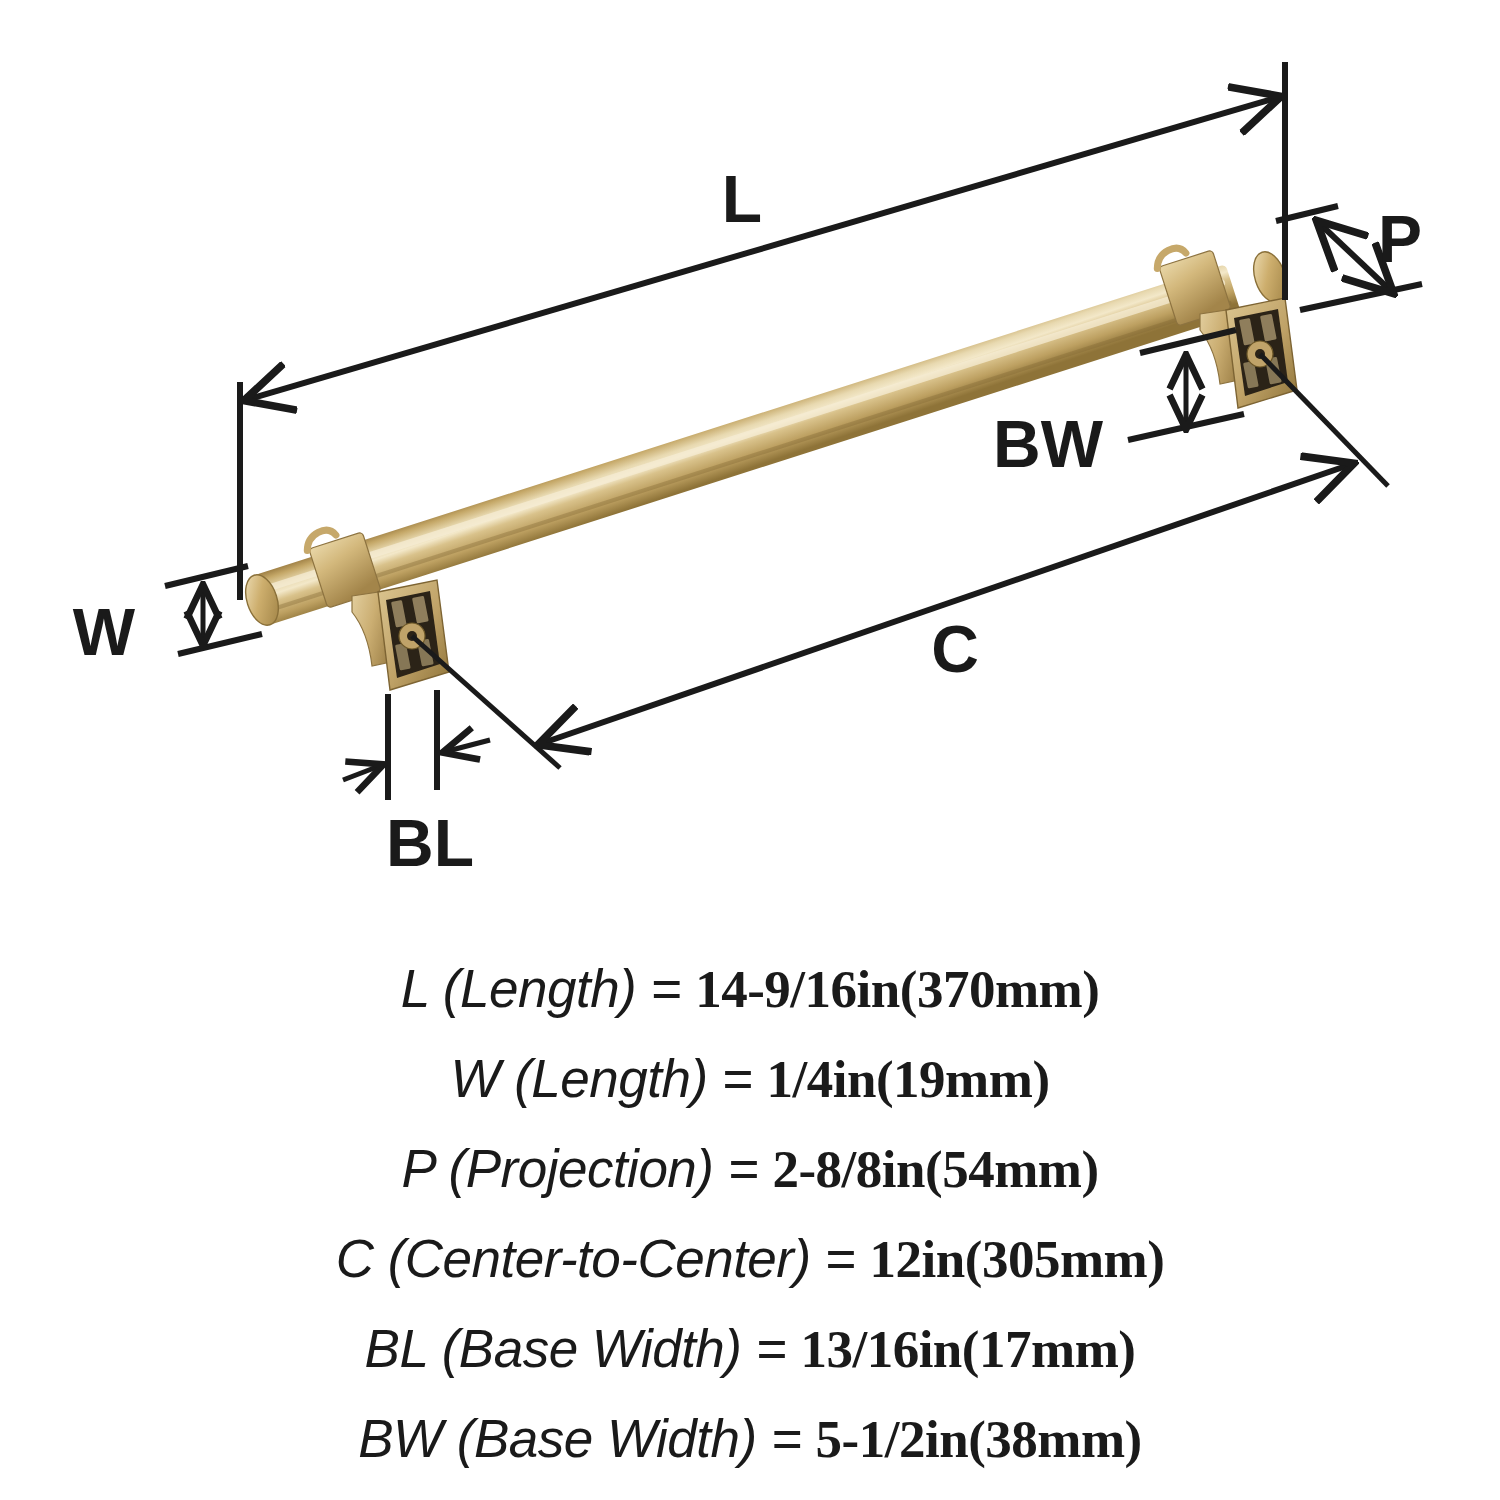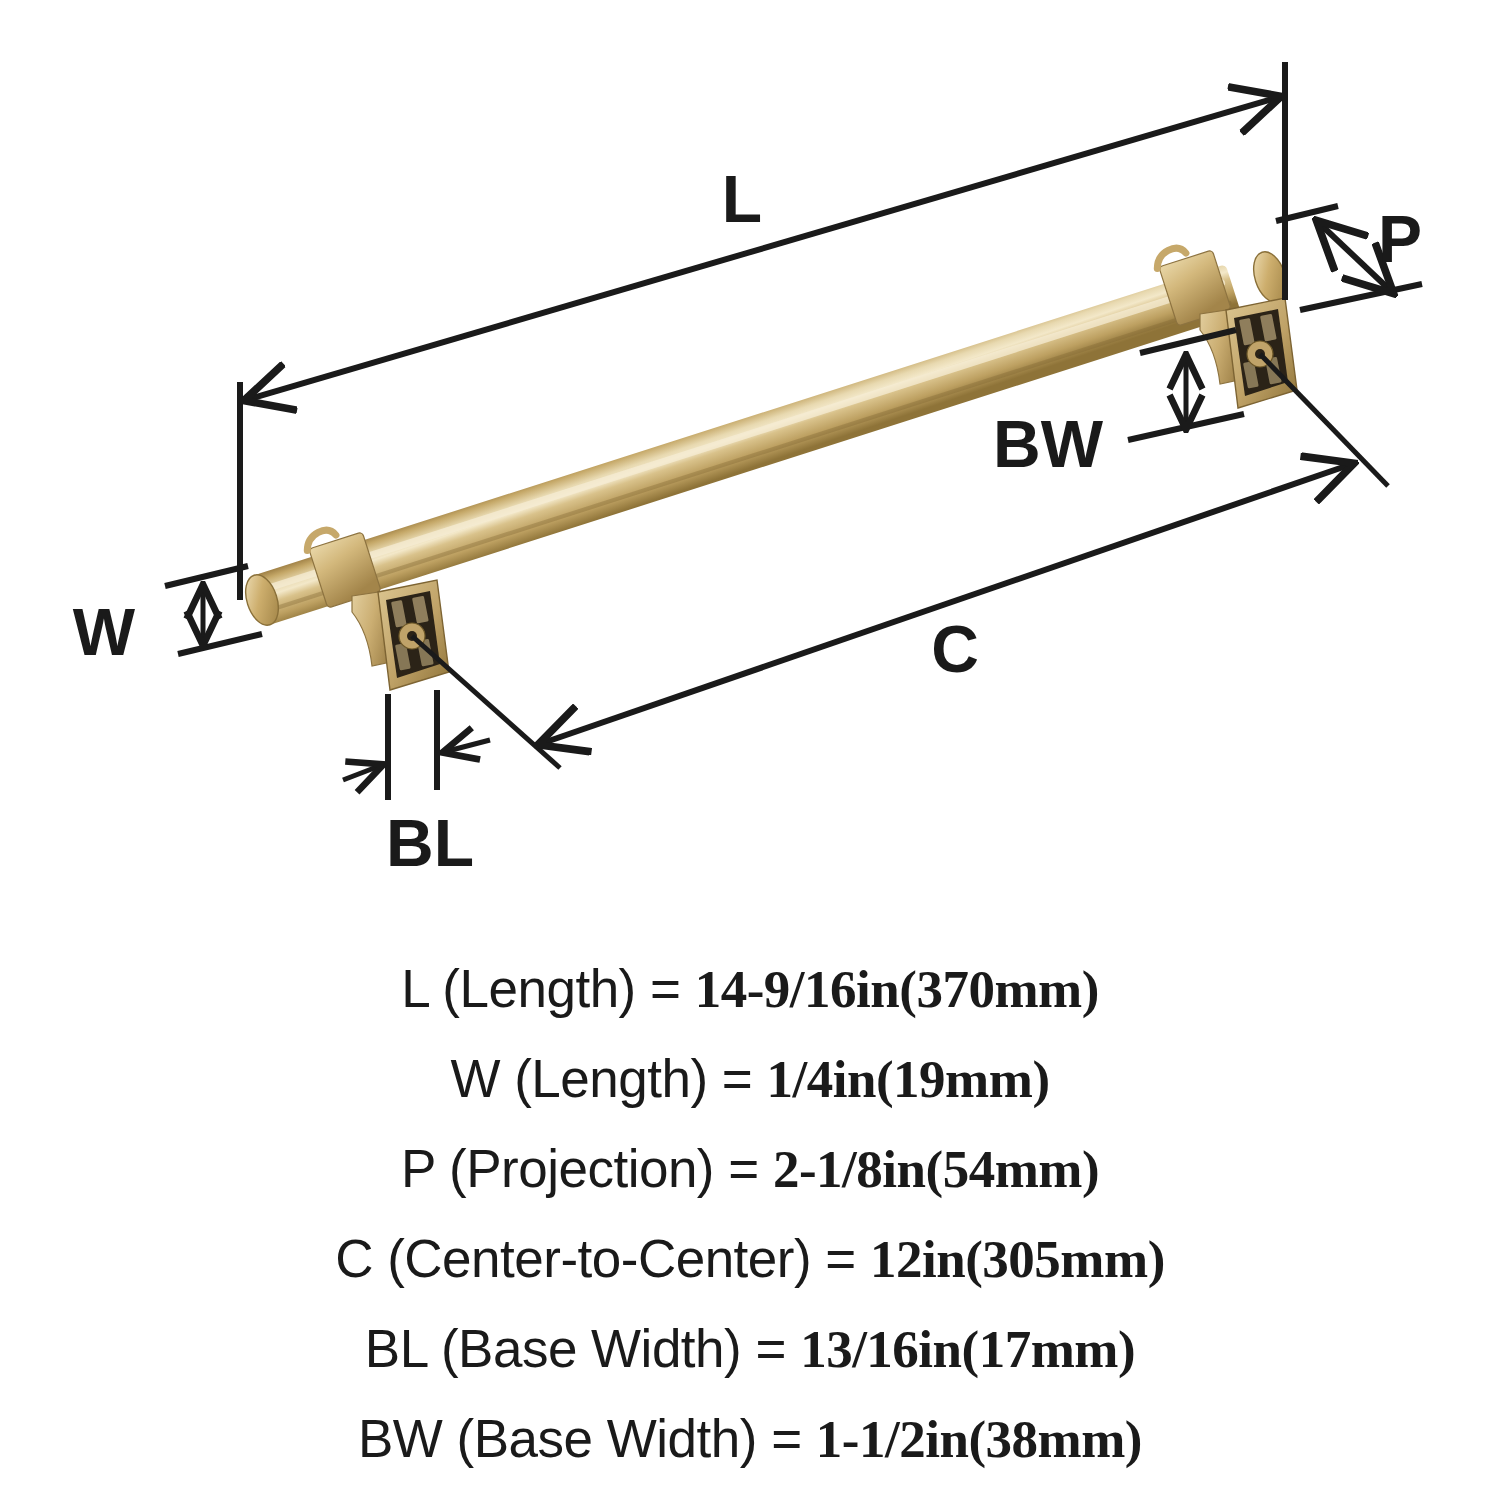--- a/index.html
+++ b/index.html
@@ -43,20 +43,21 @@
     width: 100%;
     text-align: center;
     font-size: 53px;
     line-height: 89px;
     color: #1a1a1a;
     white-space: nowrap;
     letter-spacing: -0.5px;
   }
   .spec-label {
     font-weight: 400;
+    font-style: italic;
   }
   .spec-value {
     font-weight: 700;
     font-family: Liberation Serif, serif;
   }
   .dim-label {
     font-family: "Liberation Sans", sans-serif;
     font-weight: 700;
     fill: #1a1a1a;
   }
@@ -215,26 +216,26 @@
   </svg>
 
   <div id="spec-list">
     <div class="spec-row">
       <span class="spec-label">L (Length) = </span><span class="spec-value">14-9/16in(370mm)</span>
     </div>
     <div class="spec-row">
       <span class="spec-label">W (Length) = </span><span class="spec-value">1/4in(19mm)</span>
     </div>
     <div class="spec-row">
-      <span class="spec-label">P (Projection) = </span><span class="spec-value">2-1/8in(54mm)</span>
+      <span class="spec-label">P (Projection) = </span><span class="spec-value">2-8/8in(54mm)</span>
     </div>
     <div class="spec-row">
       <span class="spec-label">C (Center-to-Center) = </span><span class="spec-value">12in(305mm)</span>
     </div>
     <div class="spec-row">
       <span class="spec-label">BL (Base Width) = </span><span class="spec-value">13/16in(17mm)</span>
     </div>
     <div class="spec-row">
-      <span class="spec-label">BW (Base Width) = </span><span class="spec-value">1-1/2in(38mm)</span>
+      <span class="spec-label">BW (Base Width) = </span><span class="spec-value">5-1/2in(38mm)</span>
     </div>
   </div>
 
 </div>
 
 </body></html>

